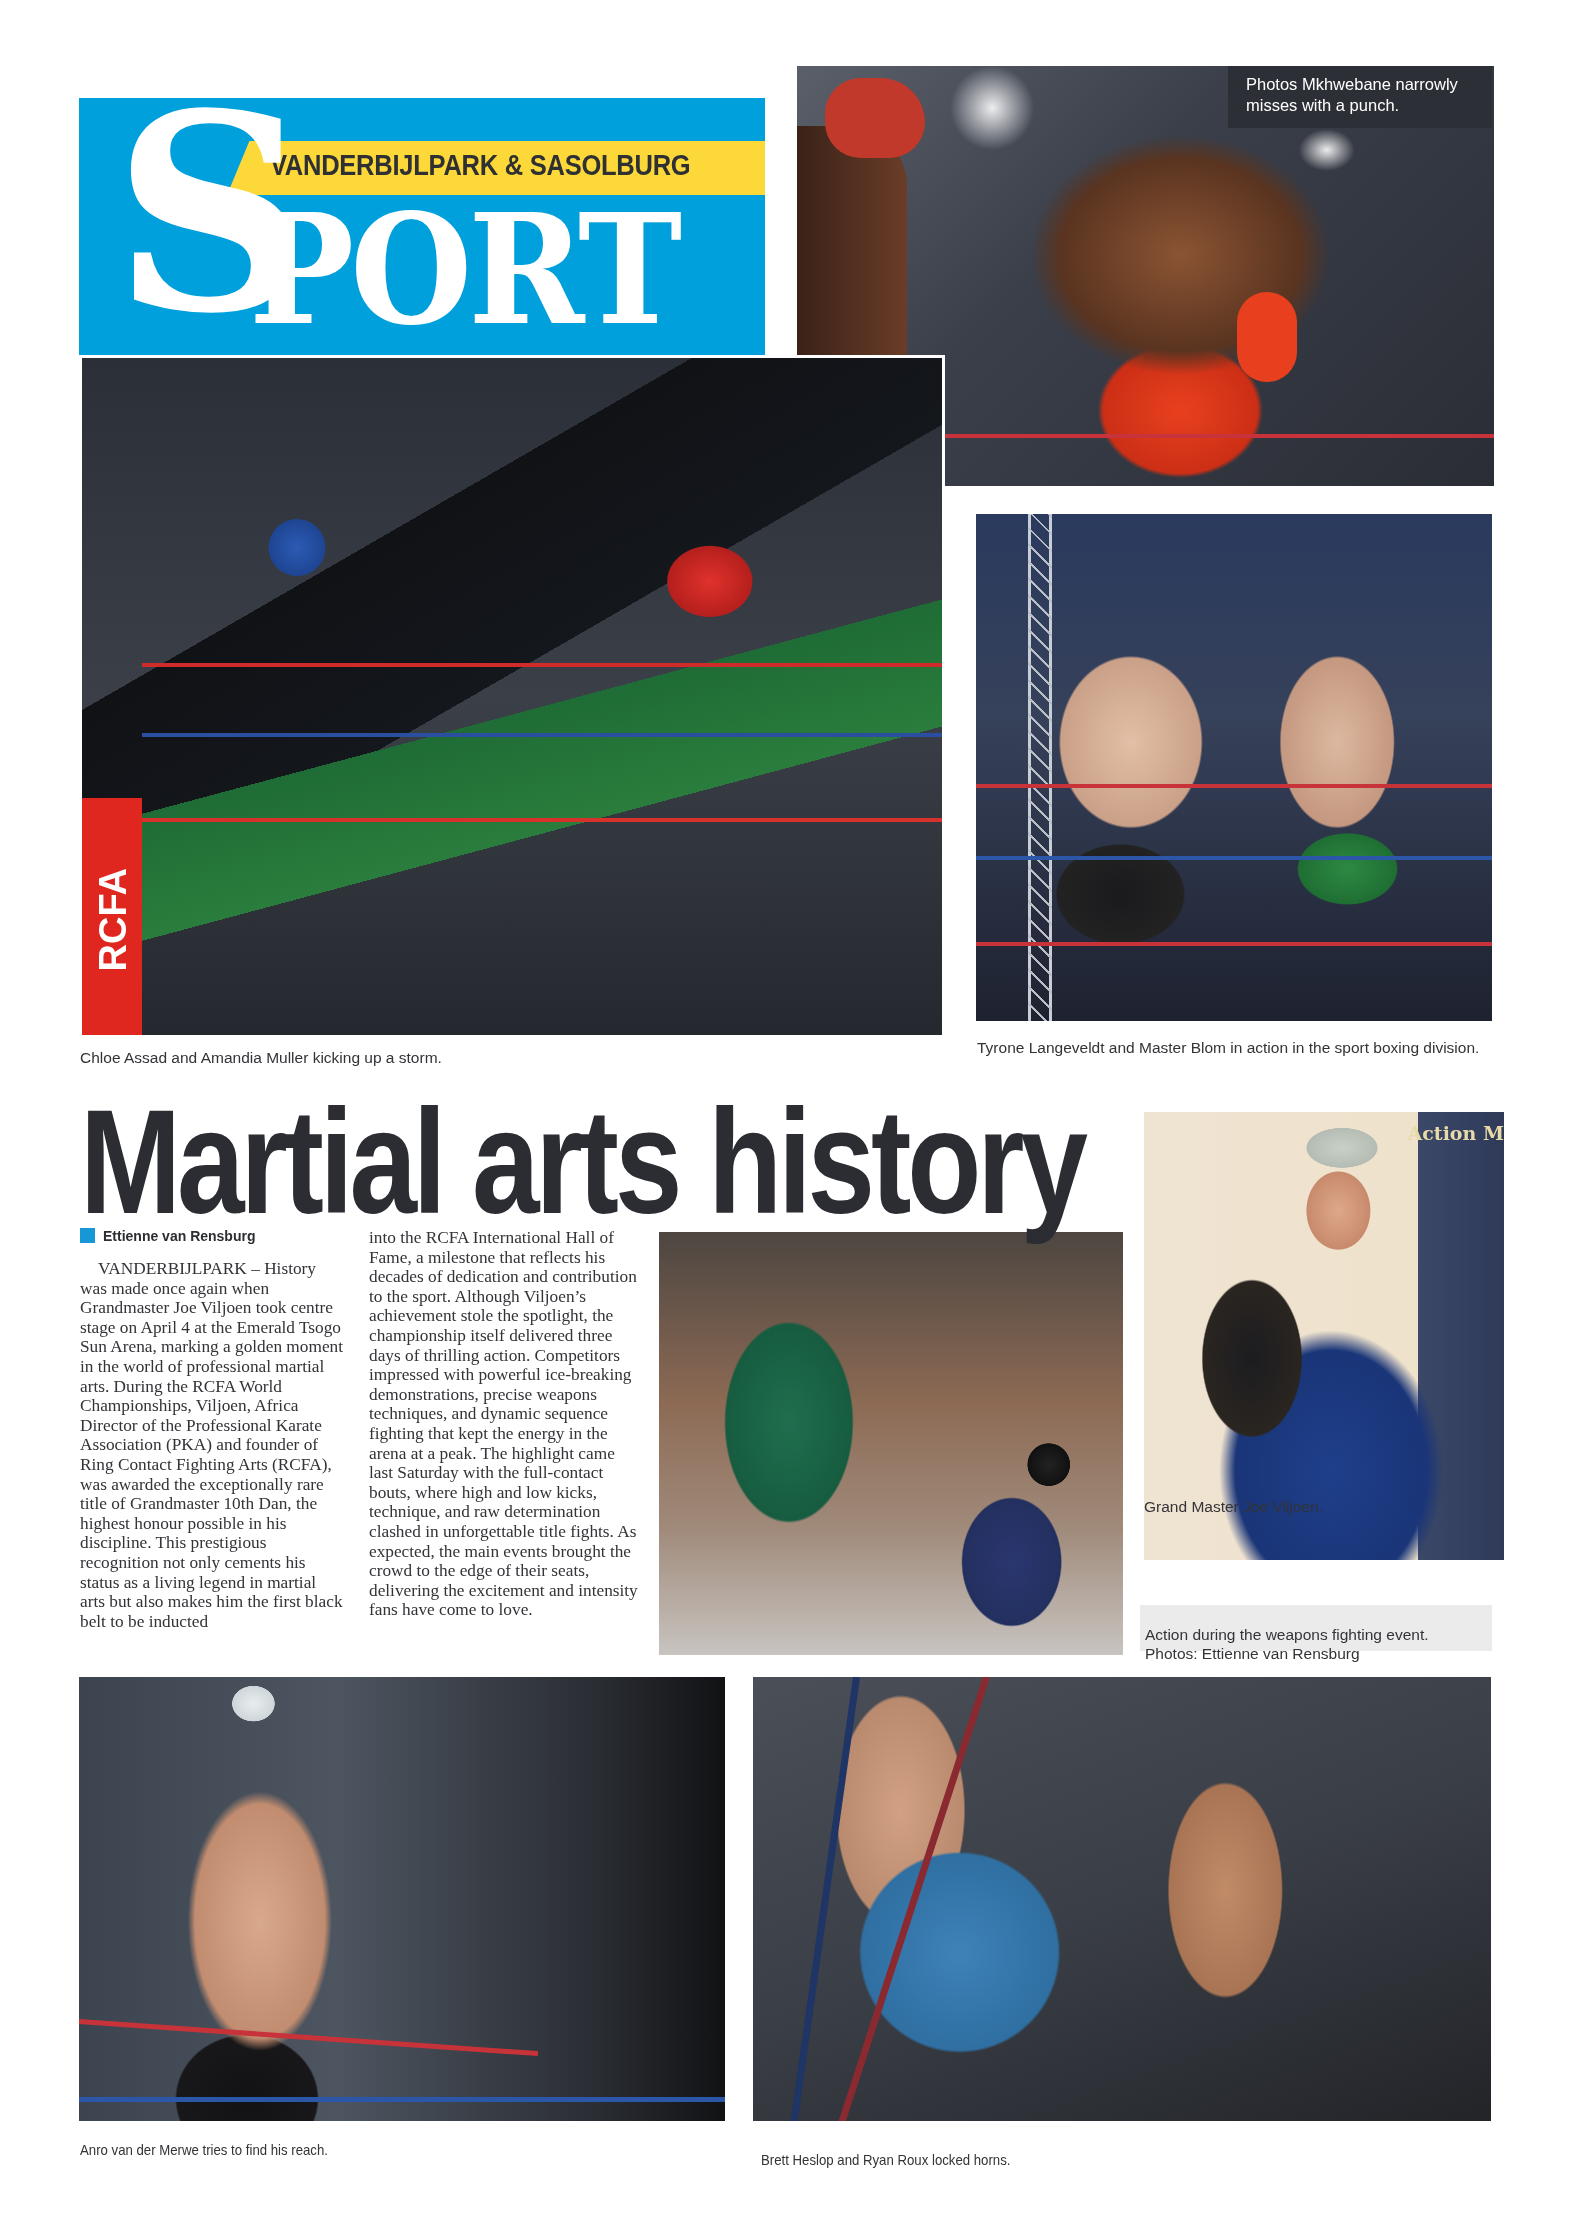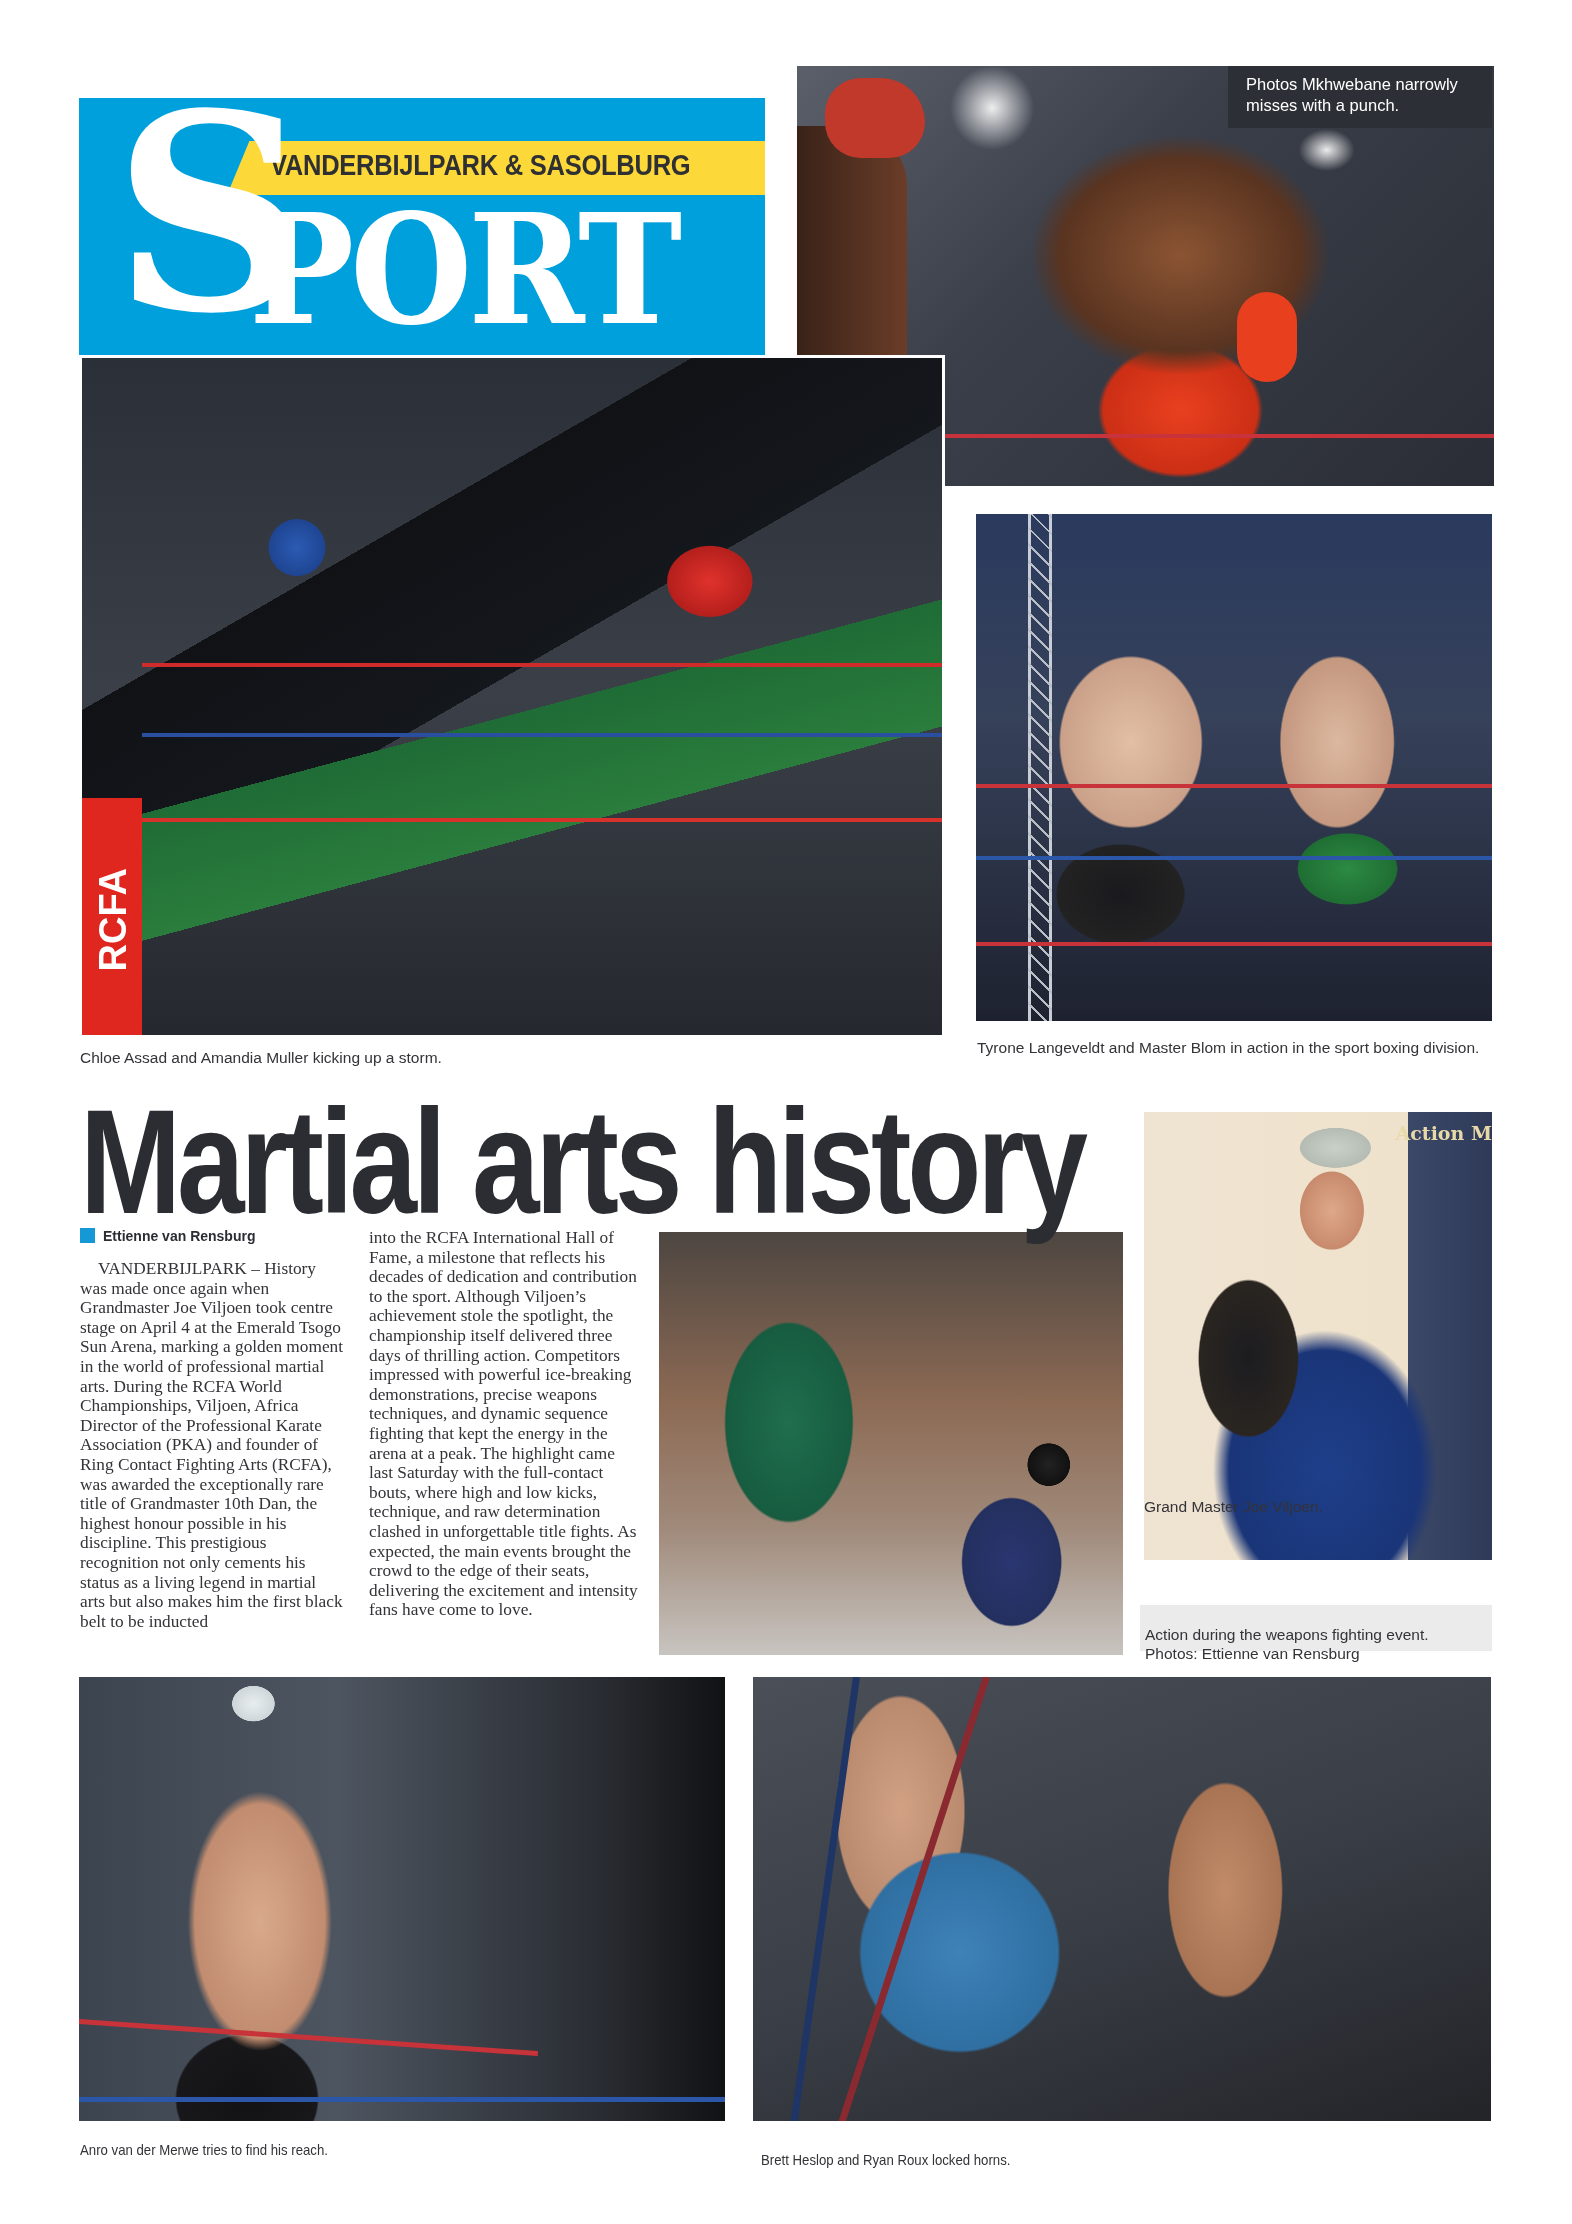--- a/index.html
+++ b/index.html
@@ -66,21 +66,21 @@
       radial-gradient(ellipse 90px 140px at 28% 45%, #1f6e4e 0%, #175c40 70%, transparent 72%),
       radial-gradient(ellipse 70px 90px at 76% 78%, #2a3670 0%, #23305f 70%, transparent 72%),
       radial-gradient(ellipse 30px 30px at 84% 55%, #222 0%, #111 70%, transparent 72%),
       linear-gradient(180deg, #4d4641 0%, #8c6a54 40%, #a08a7a 70%, #c8c4c0 100%); }
 
   .ph-joe { left: 1144px; top: 1112px; width: 348px; height: 448px; background:
       radial-gradient(ellipse 50px 28px at 55% 8%, #c8d0c8 0%, #b4bcb4 70%, transparent 72%),
       radial-gradient(ellipse 45px 55px at 54% 22%, #dea88a 0%, #c88a6c 70%, transparent 72%),
       radial-gradient(ellipse 70px 110px at 30% 55%, #1c1c20 0%, #2a2520 70%, transparent 72%),
       radial-gradient(ellipse 160px 200px at 52% 80%, #1e3f8a 0%, #1a3578 60%, transparent 70%),
-      linear-gradient(90deg, #efe4d2 0%, #efe2cc 76%, #3b4868 76%, #2e3a58 100%); }
+      linear-gradient(90deg, #efe4d2 0%, #efe2cc 76%, #3b4868 76%, #2e3a58 100%); padding-left: 12px; }
   .ph-joe .banner { position: absolute; right: 0; top: 10px; color: #e8d9a8; font-family: "DejaVu Serif", serif; font-weight: bold; font-size: 19px; }
 
   .cap-joe { left: 1144px; top: 1497px; }
   .cap-box { position: absolute; left: 1140px; top: 1605px; width: 352px; height: 46px; background: #ebebeb; font-size: 15.5px; line-height: 19px; color: #333338; padding: 20px 0 0 5px; box-sizing: border-box; }
 
   .ph-anro { left: 79px; top: 1677px; width: 646px; height: 444px; background:
       radial-gradient(ellipse 100px 180px at 28% 55%, #d9a98c 0%, #c18c6f 65%, transparent 72%),
       radial-gradient(ellipse 100px 90px at 26% 95%, #121214 0%, #18181a 70%, transparent 72%),
       radial-gradient(ellipse 30px 25px at 27% 6%, #e8eef0 0%, #cfd6d9 70%, transparent 72%),
       linear-gradient(90deg, #3c4450 0%, #4d5560 40%, #2a2d33 80%, #111214 100%); }

